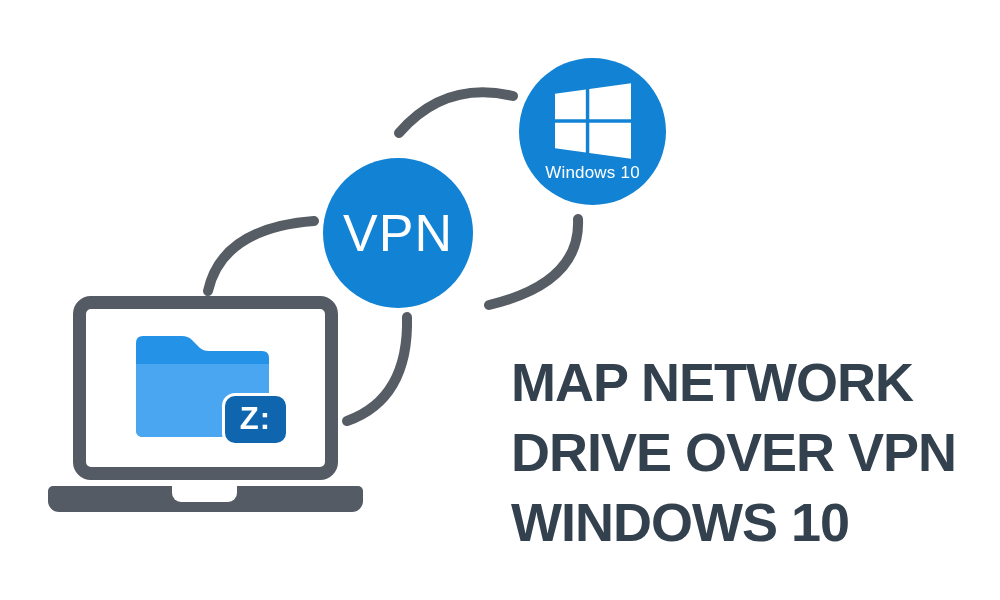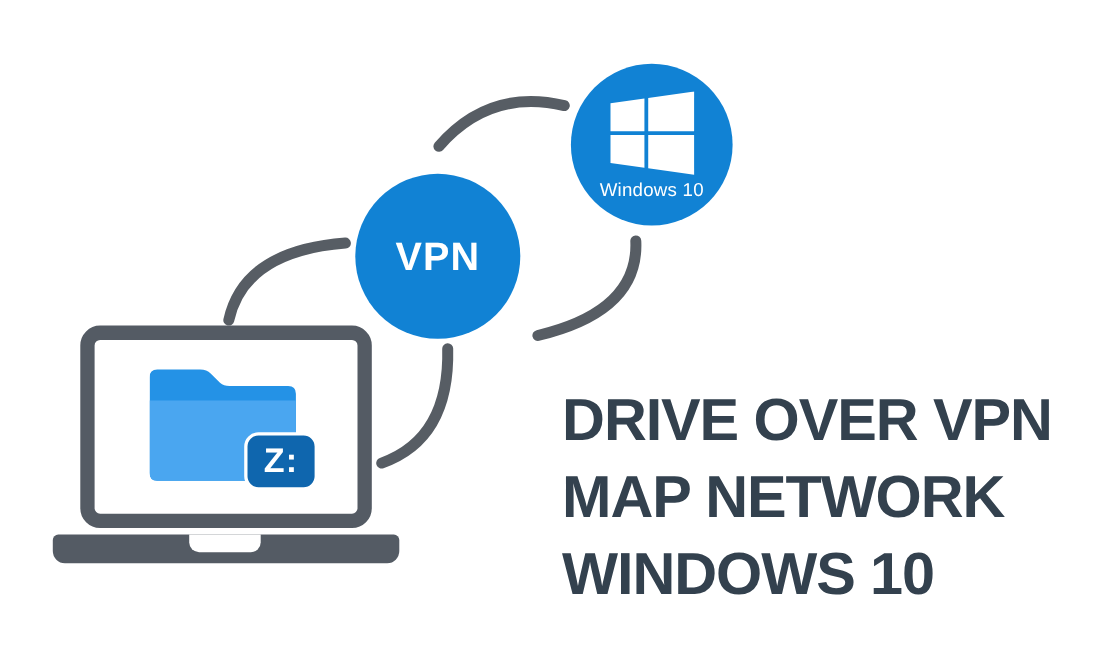--- a/index.html
+++ b/index.html
@@ -66,21 +66,21 @@
     border-radius: 50%;
     background: #1182d4;
     z-index: 3;
     display: flex; flex-direction: column;
     align-items: center; justify-content: center;
     color: #ffffff;
   }
   .vpn-node {
     left: 323px; top: 158px;
     width: 150px; height: 150px;
-    font-size: 36px; font-weight: 700; letter-spacing: 1px;
+    font-size: 52px; font-weight: 400; letter-spacing: 1px;
   }
   .windows-node {
     left: 519px; top: 58px;
     width: 147px; height: 147px;
     padding-top: 0;
   }
   .windows-node svg { display: block; margin-top: 2px; }
   .windows-label {
     margin-top: 4px;
     font-size: 17px; font-weight: 400; letter-spacing: 0.2px;
@@ -139,18 +139,18 @@
         <path d="M0,12.5 L35.7,7.6 L35.7,42 L0,42 Z"></path>
         <path d="M39.7,7 L88,0.2 L88,42 L39.7,42 Z"></path>
         <path d="M0,46 L35.7,46 L35.7,80.4 L0,75.5 Z"></path>
         <path d="M39.7,46 L88,46 L88,87.8 L39.7,81 Z"></path>
       </g>
     </svg>
     <div class="windows-label">Windows 10</div>
   </div>
 
   <div class="headline">
+    <div>MAP NETWORK</div>
     <div>DRIVE OVER VPN</div>
-    <div>MAP NETWORK</div>
     <div>WINDOWS 10</div>
   </div>
 
 </div>
 
 </body></html>

